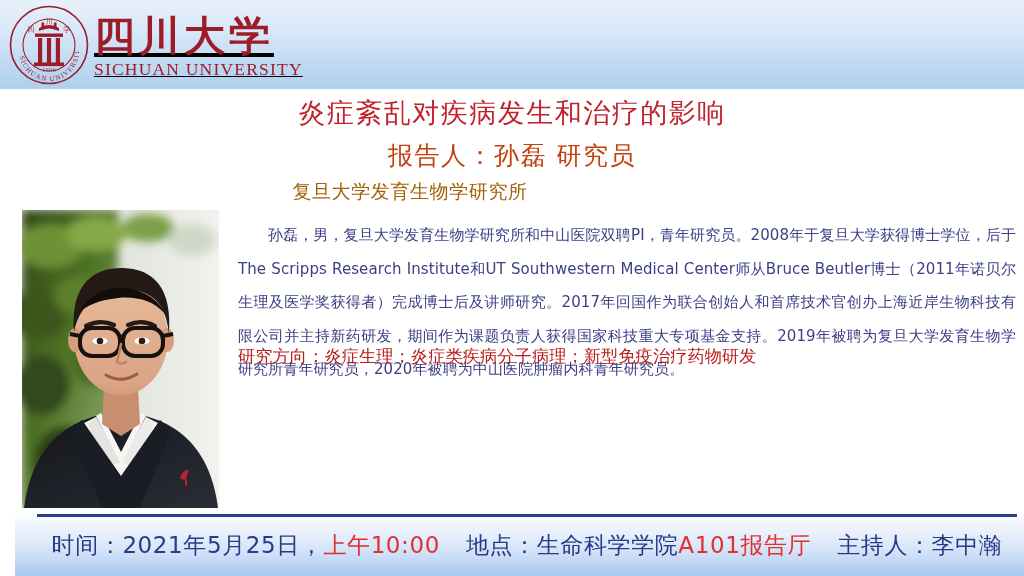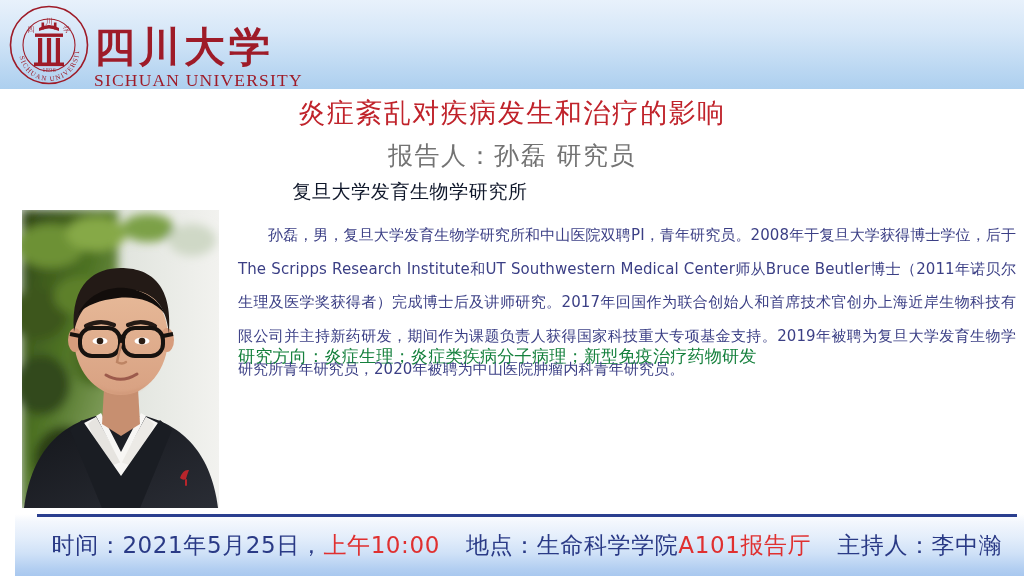--- a/index.html
+++ b/index.html
@@ -41,21 +41,22 @@
   .crest {
     width: 82px;
     height: 82px;
     position: relative;
     flex: none;
   }
   .crest svg { display: block; }
 
   .logo-text {
     margin-left: 4px;
-    margin-top: 18px;
+    margin-top: 7px;
+    text-decoration: underline;
   }
   .cn-name {
     font-family: "DejaVu Serif", "Liberation Serif", serif;
     font-size: 41px;
     font-weight: 700;
     color: #9e1b28;
     letter-spacing: 4px;
     line-height: 1.22;
     white-space: nowrap;
   }
@@ -122,33 +123,33 @@
     white-space: nowrap;
   }
   .speaker-line {
     position: absolute;
     left: 0; top: 50px;
     width: 1024px;
     text-align: center;
     font-family: "DejaVu Sans", "Liberation Sans", sans-serif;
     font-size: 25px;
     font-weight: 400;
-    color: #737373;
+    color: #c2410c;
     letter-spacing: 1.5px;
     white-space: nowrap;
   }
   .affiliation-line {
     position: absolute;
     left: 0; top: 90px;
     width: 820px;
     text-align: center;
     font-family: "DejaVu Sans", "Liberation Sans", sans-serif;
     font-size: 19px;
     font-weight: 400;
-    color: #0f172a;
+    color: #a16207;
     letter-spacing: 0.6px;
     white-space: nowrap;
   }
 
   
   .portrait {
     position: absolute;
     left: 22px;
     top: 121px;
     width: 197px;
@@ -174,21 +175,21 @@
   }
   .bio p { margin: 0; }
   .bio .indent { text-indent: 2em; }
   .research {
     position: absolute;
     left: 238px;
     top: 255px;
     width: 778px;
     font-family: "DejaVu Sans", "Liberation Sans", sans-serif;
     font-size: 17.2px;
-    color: #15803d;
+    color: #b91c1c;
     letter-spacing: 0.1px;
     white-space: nowrap;
   }
 
   
   .footer {
     position: absolute;
     left: 15px;
     top: 514px;
     width: 1024px;

